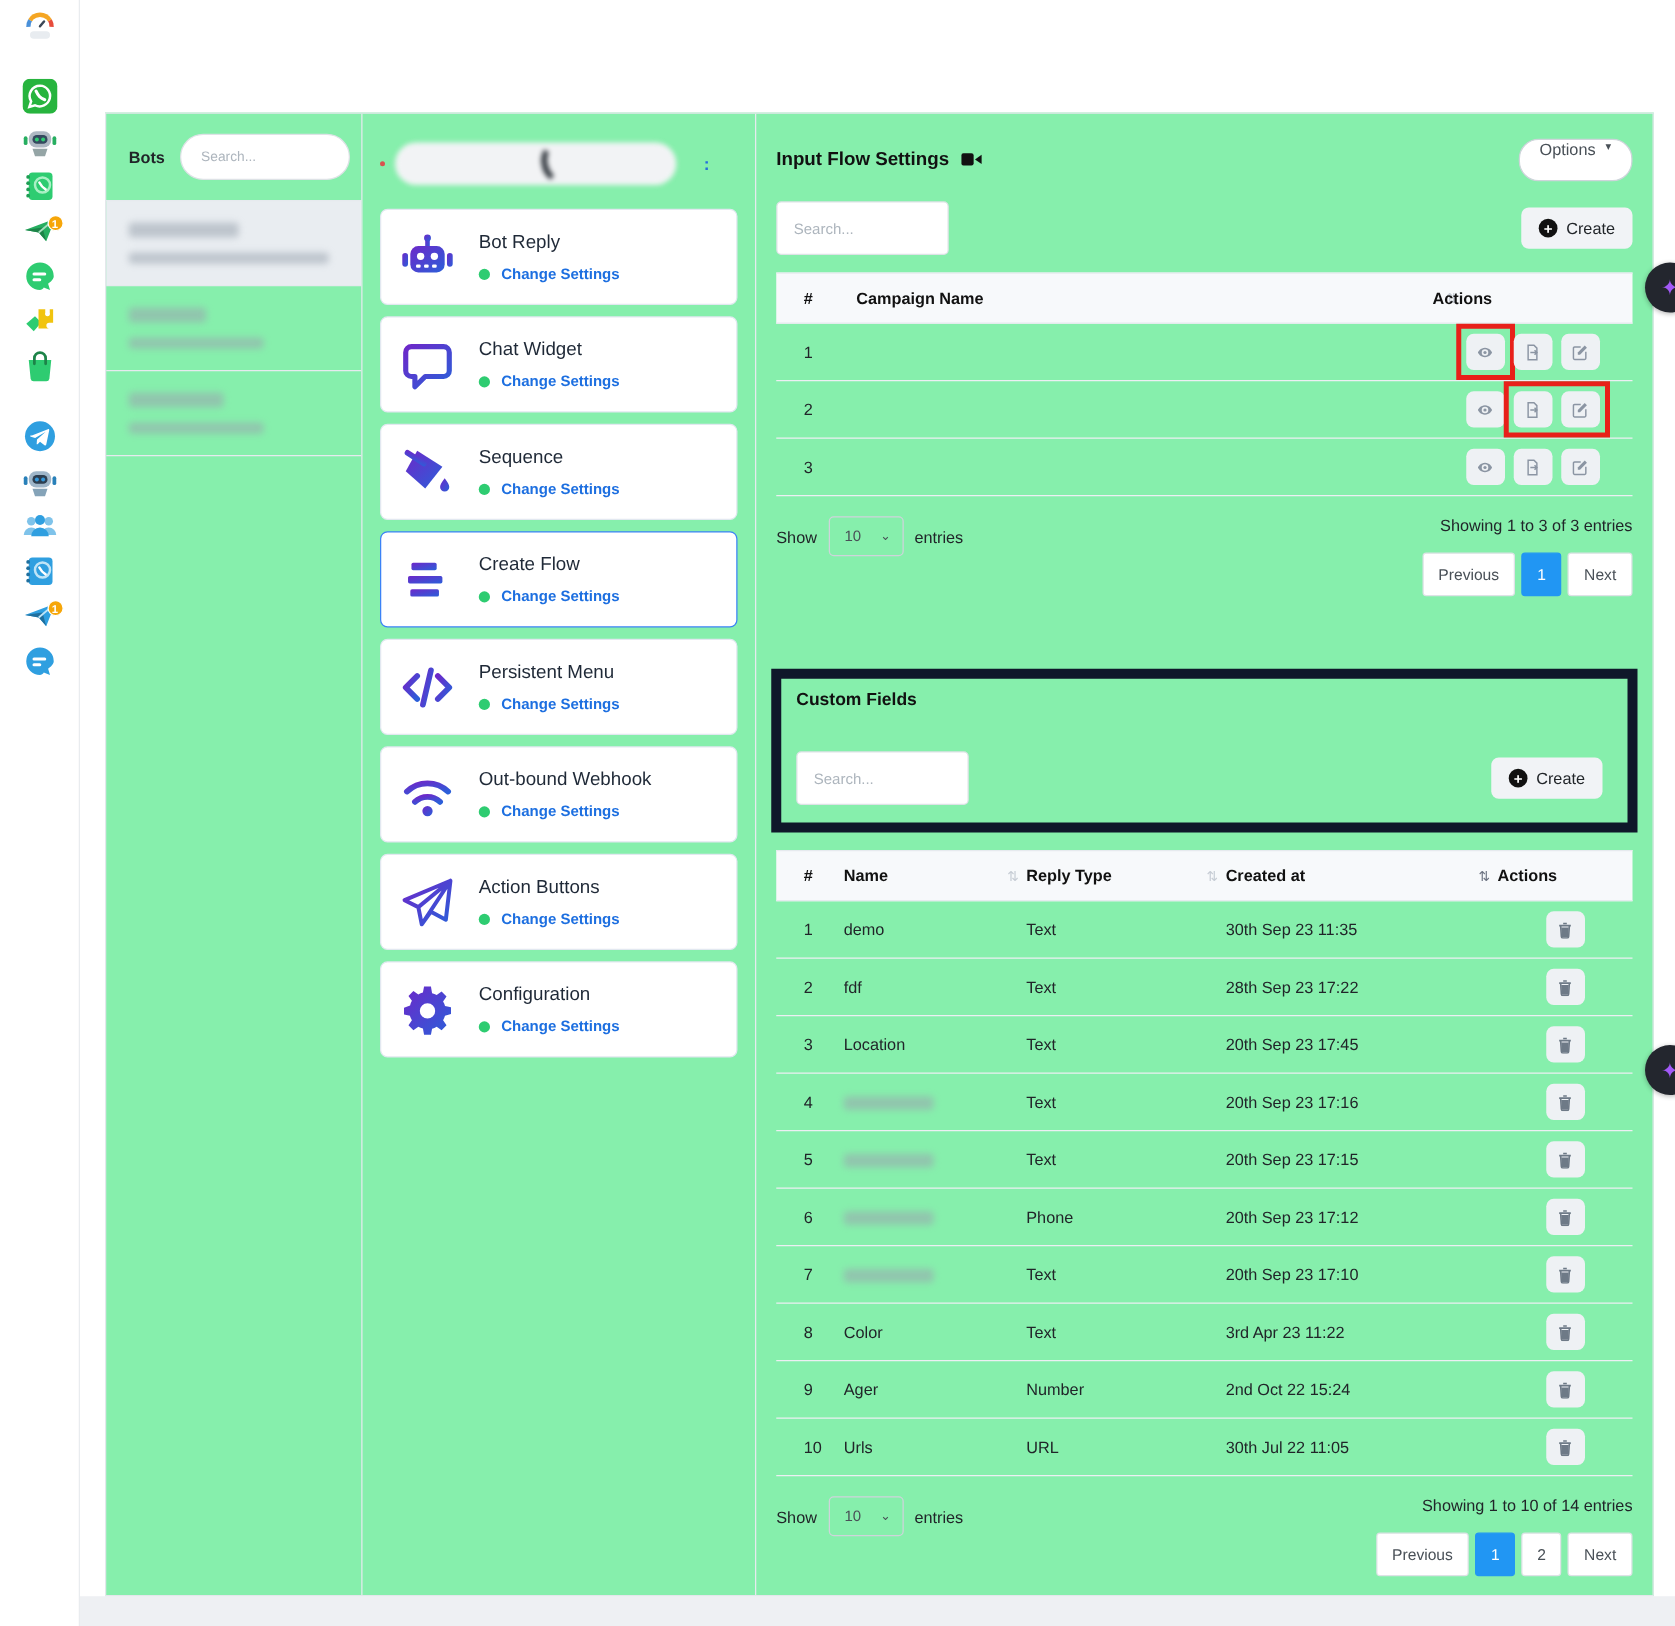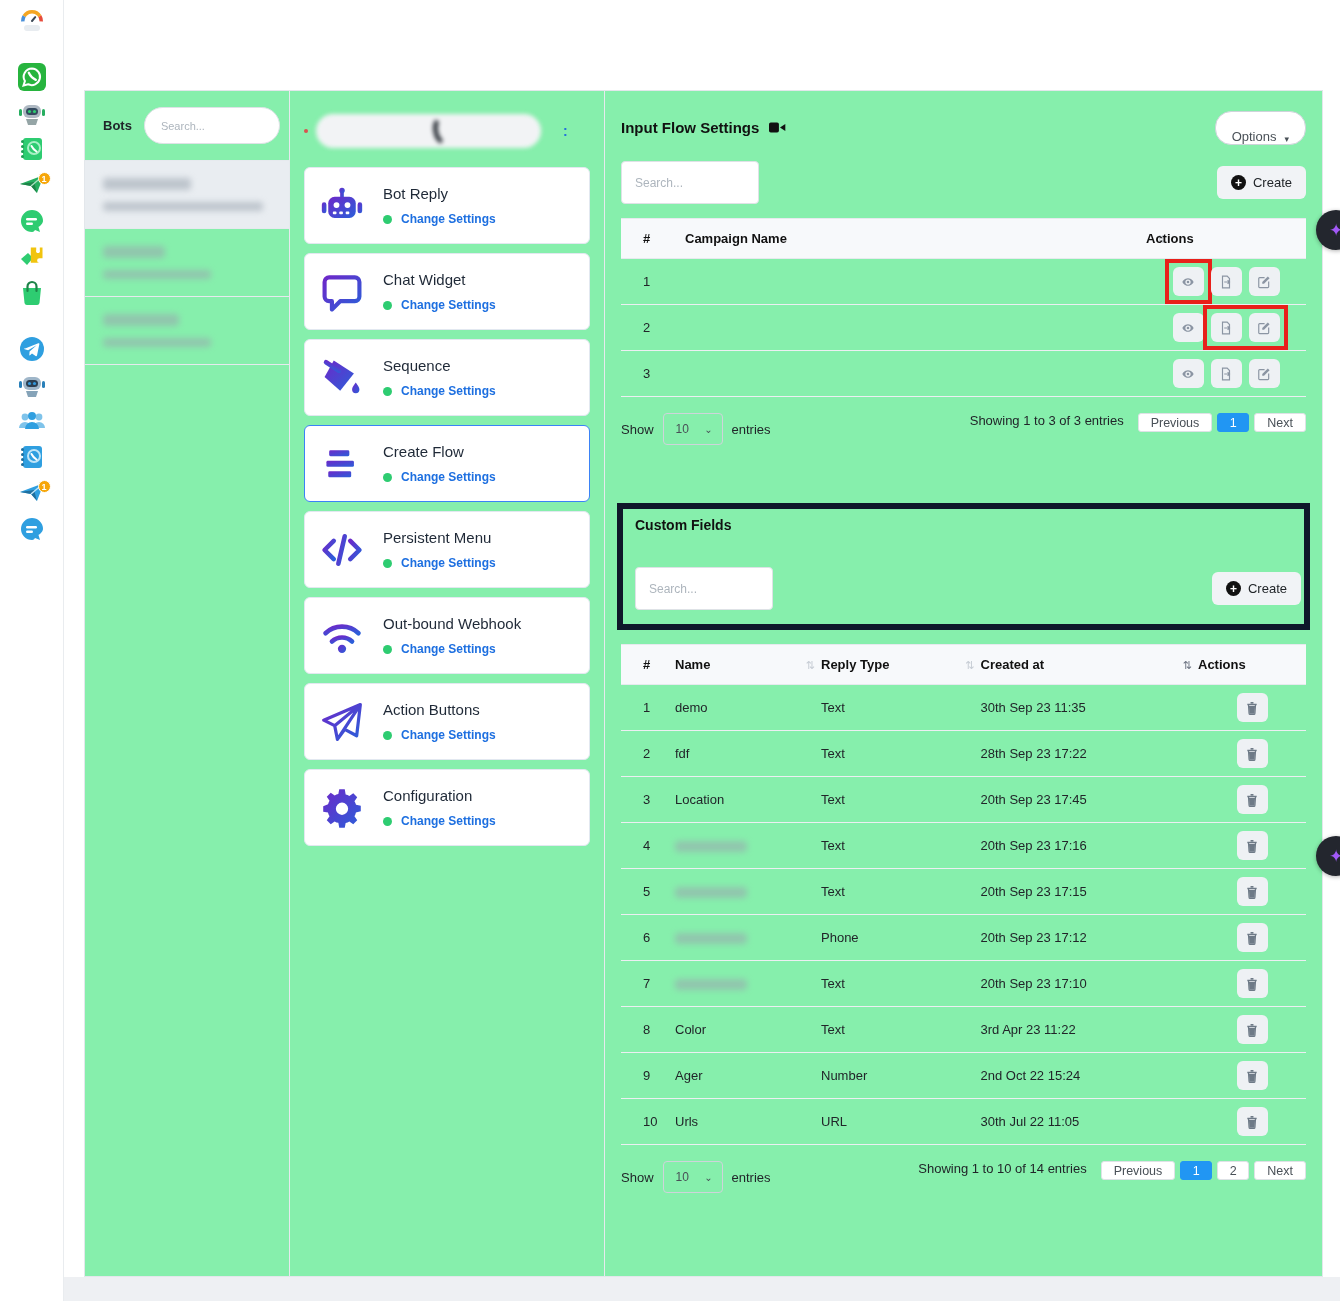--- a/index.html
+++ b/index.html
@@ -53,21 +53,21 @@
   .feat-sub { display:flex; align-items:center; gap:9px; margin-top:9px; }
   .green-dot { width:9px; height:9px; border-radius:50%; background:#2ecc71; }
   .change-link { font-size:12px; font-weight:bold; color:#1d6fe0; cursor:pointer; }
 
   
   .col-main { flex:1; padding:14px 16px 0 16px; position:relative; }
   .sec-head { display:flex; align-items:flex-start; justify-content:space-between; margin-top:6px; }
   .sec-title-wrap { display:flex; align-items:center; gap:10px; margin-top:8px; }
   .sec-title { font-size:15px; font-weight:bold; color:#111; }
   .cam-icon svg { width:17px; height:13px; display:block; }
-  .btn-options { display:flex; align-items:flex-end; gap:8px; height:34px; padding:0 16px; background:#fff; border:1px solid #ced4da; border-radius:16px; font-size:13px; color:#495057; cursor:pointer; }
+  .btn-options { display:flex; align-items:flex-start; gap:8px; height:34px; padding:0 16px; background:#fff; border:1px solid #ced4da; border-radius:16px; font-size:13px; color:#495057; cursor:pointer; }
   .caret { font-size:9px; color:#495057; }
   .toolbar { display:flex; align-items:center; justify-content:space-between; margin-top:16px; }
   .box-search { width:138px; height:43px; border:1px solid #dee2e6; border-radius:4px; padding:0 13px; font-size:12px; color:#495057; outline:none; font-family:"Liberation Sans",sans-serif; }
   .box-search::placeholder { color:#adb5bd; }
   .btn-create { display:flex; align-items:center; gap:7px; height:33px; padding:0 14px; background:#f1f3f6; border:none; border-radius:6px; font-size:13px; color:#212529; cursor:pointer; }
   .plus-ic { width:15px; height:15px; border-radius:50%; background:#111; color:#fff; font-size:12px; font-weight:bold; display:flex; align-items:center; justify-content:center; line-height:1; }
 
   
   .tbl { margin-top:14px; }
   .tr { display:grid; align-items:center; border-bottom:1px solid #eceff2; }
@@ -85,29 +85,29 @@
   .actions-cell { display:flex; justify-content:center; gap:7px; }
   .act-btn { width:31px; height:29px; border-radius:6px; background:#eef1f4; border:none; display:flex; align-items:center; justify-content:center; cursor:pointer; }
   .act-btn svg { width:14px; height:14px; }
   .red-frame { display:inline-flex; gap:7px; border:4px solid #e8201a; padding:4px; margin:-8px; }
 
   
   .tbl-foot { display:flex; justify-content:space-between; align-items:flex-start; margin-top:16px; }
   .show-wrap { display:flex; align-items:center; gap:9px; font-size:13px; color:#212529; }
   .per-select { position:relative; width:60px; height:32px; border:1px solid #ced4da; border-radius:4px; display:flex; align-items:center; padding-left:12px; font-size:12px; color:#495057; cursor:pointer; }
   .per-select .sel-caret { position:absolute; right:9px; font-size:10px; color:#495057; }
-  .foot-right { display:flex; gap:14px; }
+  .foot-right { display:flex; flex-direction:column; align-items:flex-end; gap:14px; }
   .showing-txt { font-size:13px; color:#212529; }
   .pager { display:flex; gap:5px; }
-  .pg-btn { min-width:32px; height:19px; padding:0 12px; border:1px solid #dee2e6; background:#fff; border-radius:3px; font-size:12.5px; color:#495057; cursor:pointer; display:flex; align-items:center; justify-content:center; }
+  .pg-btn { min-width:32px; height:35px; padding:0 12px; border:1px solid #dee2e6; background:#fff; border-radius:3px; font-size:12.5px; color:#495057; cursor:pointer; display:flex; align-items:center; justify-content:center; }
   .pg-btn.page { padding:0; width:32px; }
   .pg-btn.active { background:#2196f3; border-color:#2196f3; color:#fff; }
 
   
-  .cf-box { border:6px solid #0f172a; margin:58px -4px 0 -4px; padding:8px 3px 2px 12px; }
+  .cf-box { border:8px solid #0f172a; margin:58px -4px 0 -4px; padding:8px 20px 2px 12px; }
   .cf-title { font-size:14px; font-weight:bold; color:#111; }
   .cf-toolbar { display:flex; align-items:center; justify-content:space-between; margin-top:34px; margin-bottom:12px; }
 
   
   .ai-fab { position:absolute; width:40px; height:40px; border-radius:50%; background:#23262e; color:#a259f7; font-size:17px; display:flex; align-items:center; justify-content:center; z-index:6; cursor:pointer; box-shadow:0 1px 4px rgba(0,0,0,.3); }
 </style>
 </head>
 <body>
 
 <div class="page">

